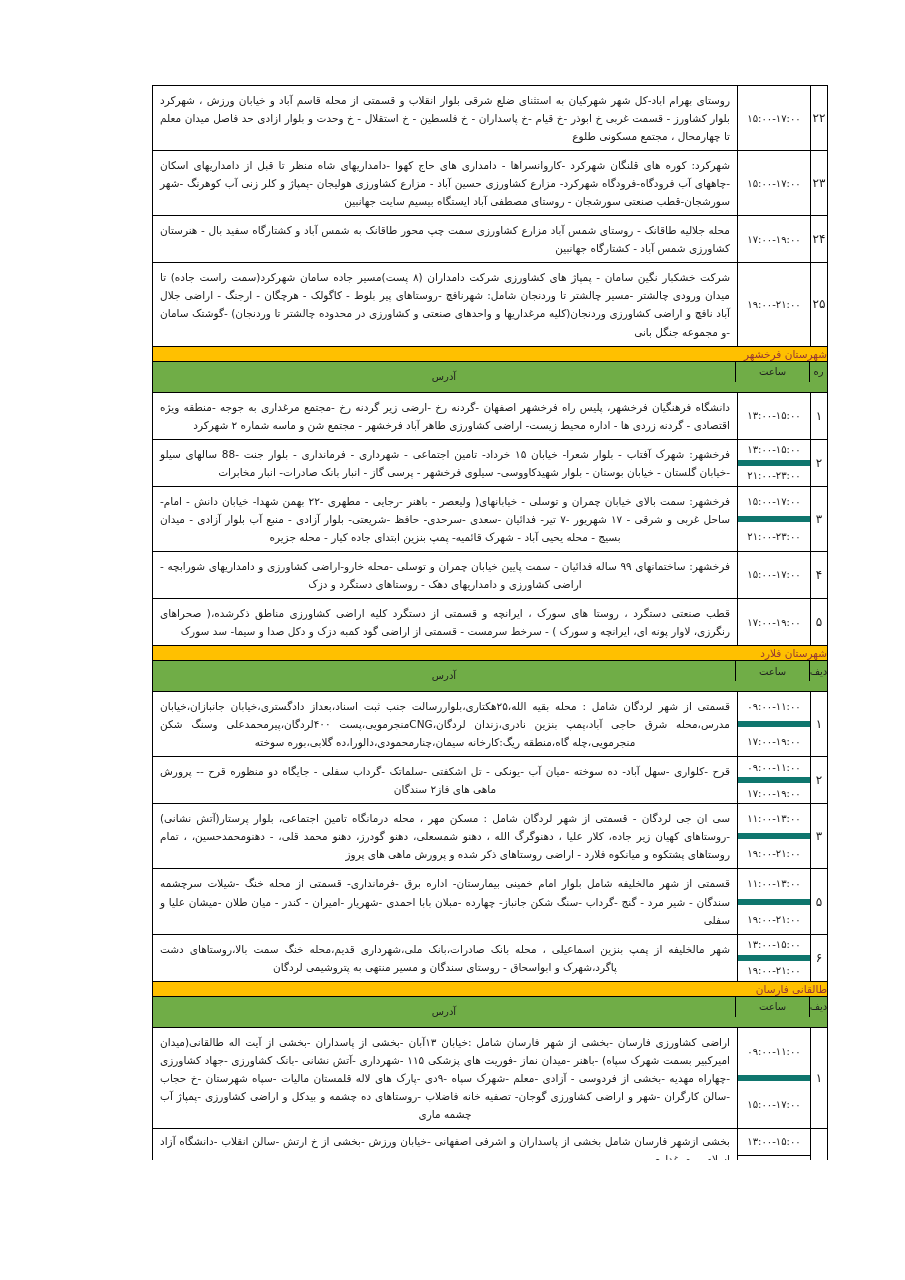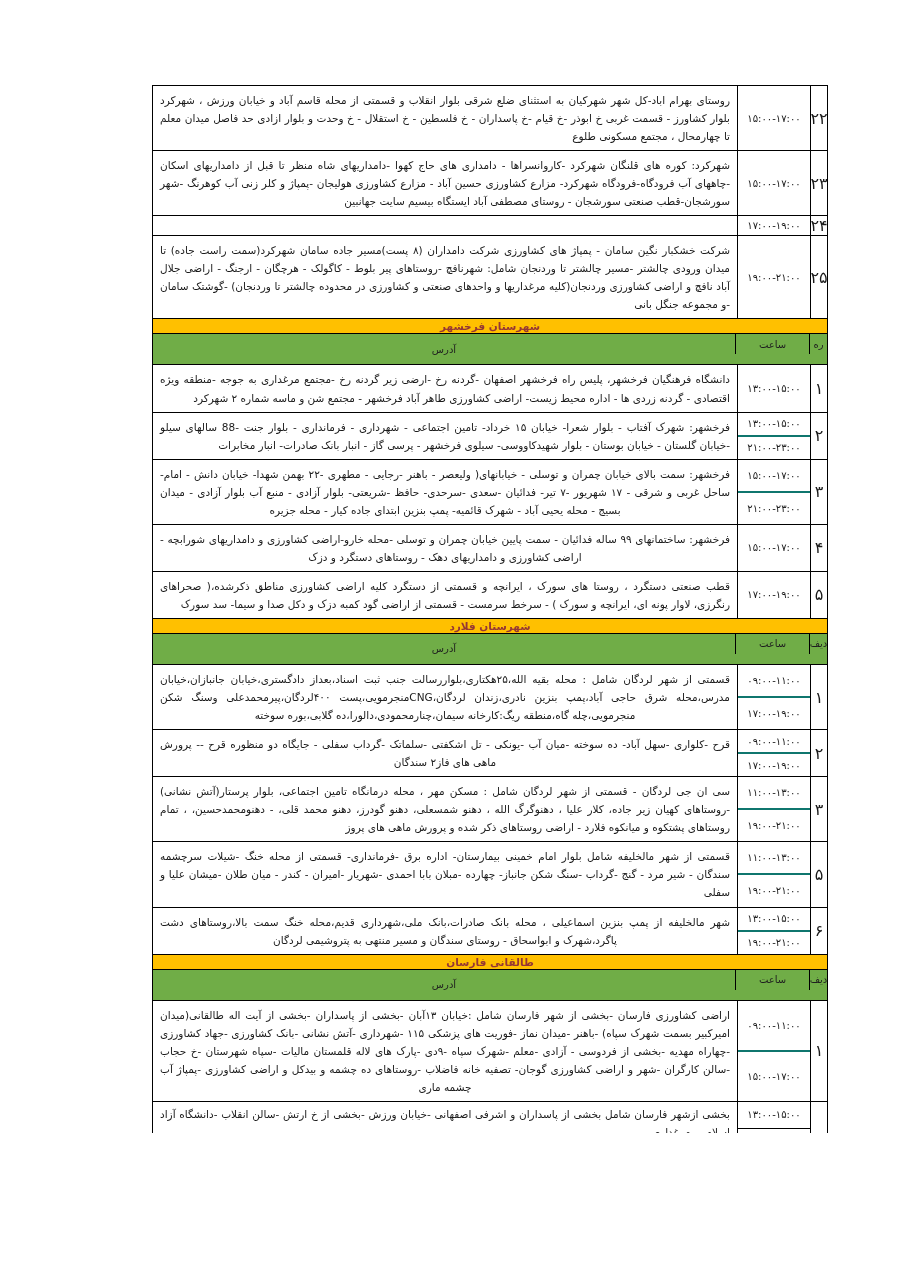--- a/index.html
+++ b/index.html
@@ -11,33 +11,33 @@
   .outage-table{
     position:absolute;left:152px;top:85px;width:676px;
     border:1px solid #000;border-bottom:none;
     direction:rtl;box-sizing:border-box;background:#fff;
   }
   .trow{border-top:1px solid #000;}
   .trow:first-child{border-top:none;}
   
   .band{
     background:var(--band-bg,#FFC000);color:var(--band-fg,#953735);
-    text-align:center;font-weight:bold;font-size:10.5px;line-height:14px;height:14px;
+    text-align:right;font-weight:normal;font-size:10.5px;line-height:14px;height:14px;
     overflow:hidden;
   }
   
   .hrow{display:flex;background:var(--hdr-bg,#70AD47);color:#1f1f1f;}
   .hrow .hcell{display:flex;align-items:center;justify-content:center;font-size:10px;height:20px;overflow:hidden;}
   
   .row{display:flex;align-items:stretch;background:#fff;}
   .cell{box-sizing:border-box;}
-  .numc{flex:0 0 17px;border-left:1px solid #000;display:flex;align-items:center;justify-content:center;font-size:16px;overflow:hidden;}
+  .numc{flex:0 0 17px;border-left:1px solid #000;display:flex;align-items:center;justify-content:center;font-size:12px;overflow:hidden;}
   .timec{flex:0 0 73px;border-left:1px solid #000;display:flex;flex-direction:column;}
   .slot{flex:1;display:flex;align-items:center;justify-content:center;direction:ltr;font-size:10px;letter-spacing:.2px;padding:2px 0;}
-  .slot + .slot{border-top:2px solid #0f766e;}
+  .slot + .slot{border-top:6px solid #0f766e;}
   .addr{
     flex:1;display:flex;align-items:center;padding:5px 7px;
     font-size:10.5px;line-height:1.72;
   }
   .addr .txt{width:100%;text-align:justify;}
   .addr.last-center .txt{text-align-last:center;}
   
   .row.partial{height:31px;overflow:hidden;}
   .row.partial .addr{align-items:flex-start;padding-top:3px;}
   .row.partial .timec .slot{flex:0 0 22px;border-bottom:1px solid #000;}
@@ -63,20 +63,23 @@
         </div>
         <div class="cell addr">
           <div class="txt">شهرکرد: کوره های قلنگان شهرکرد -کاروانسراها - دامداری های حاج کهوا -دامداریهای شاه منظر تا قبل از دامداریهای اسکان -چاههای آب فرودگاه-فرودگاه شهرکرد- مزارع کشاورزی حسین آباد - مزارع کشاورزی هولیجان -پمپاژ و کلر زنی آب کوهرنگ -شهر سورشجان-قطب صنعتی سورشجان - روستای مصطفی آباد ایستگاه بیسیم سایت جهانبین</div>
         </div>
       </div>
       <div class="trow row">
         <div class="cell numc">۲۴</div>
         <div class="cell timec">
           <div class="slot" dir="ltr">۱۷:۰۰-۱۹:۰۰</div>
         </div>
+        <div class="cell addr">
+          <div class="txt">محله جلالیه طاقانک - روستای شمس آباد مزارع کشاورزی سمت چپ محور طاقانک به شمس آباد و کشتارگاه سفید بال - هنرستان کشاورزی شمس آباد - کشتارگاه جهانبین</div>
+        </div>
       </div>
       <div class="trow row">
         <div class="cell numc">۲۵</div>
         <div class="cell timec">
           <div class="slot" dir="ltr">۱۹:۰۰-۲۱:۰۰</div>
         </div>
         <div class="cell addr">
           <div class="txt">شرکت خشکبار نگین سامان - پمپاژ های کشاورزی شرکت دامداران (۸ پست)مسیر جاده سامان شهرکرد(سمت راست جاده) تا میدان ورودی چالشتر -مسیر چالشتر تا وردنجان شامل: شهرنافچ -روستاهای پیر بلوط - کاگولک - هرچگان - ارجنگ - اراضی جلال آباد نافچ و اراضی کشاورزی وردنجان(کلیه مرغداریها و واحدهای صنعتی و کشاورزی در محدوده چالشتر تا وردنجان) -گوشتک سامان -و مجموعه جنگل بانی</div>
         </div>
       </div>

